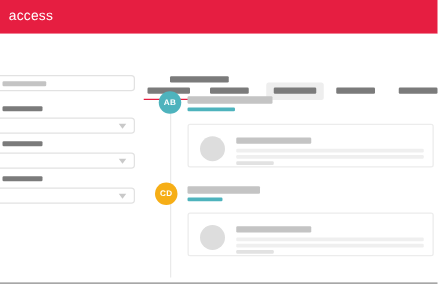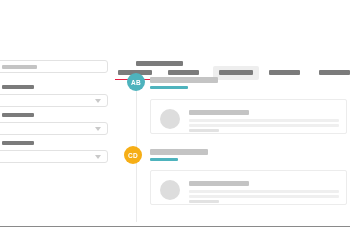--- a/index.html
+++ b/index.html
@@ -100,20 +100,23 @@
 
   .bottom-rule{
     position:absolute;left:0;top:226px;width:350px;height:1px;background:#8a8a8a;
   }
 </style>
 </head>
 <body>
 
 <div class="app">
 
+  <div class="banner">
+    <div class="banner-title">access</div>
+  </div>
 
   <div class="toolbar">
     <div class="dot dot-1"></div>
     <div class="dot dot-2"></div>
     <div id="tabs-host">
         <div class="tab" style="left: 118px; width: 34px;">
           <div class="tab-bar" style="width: 34px;"></div>
           <div class="tab-underline" style="width: 46px; left: -6px;"></div>
         </div>
         <div class="tab" style="left: 168px; width: 31px;">

